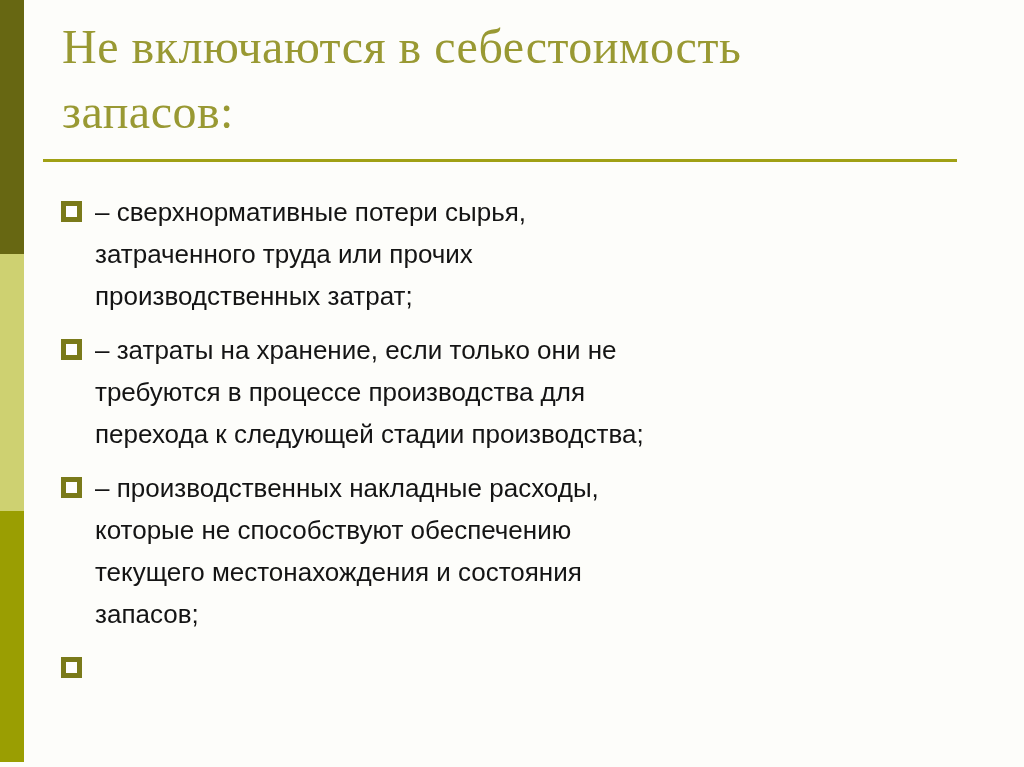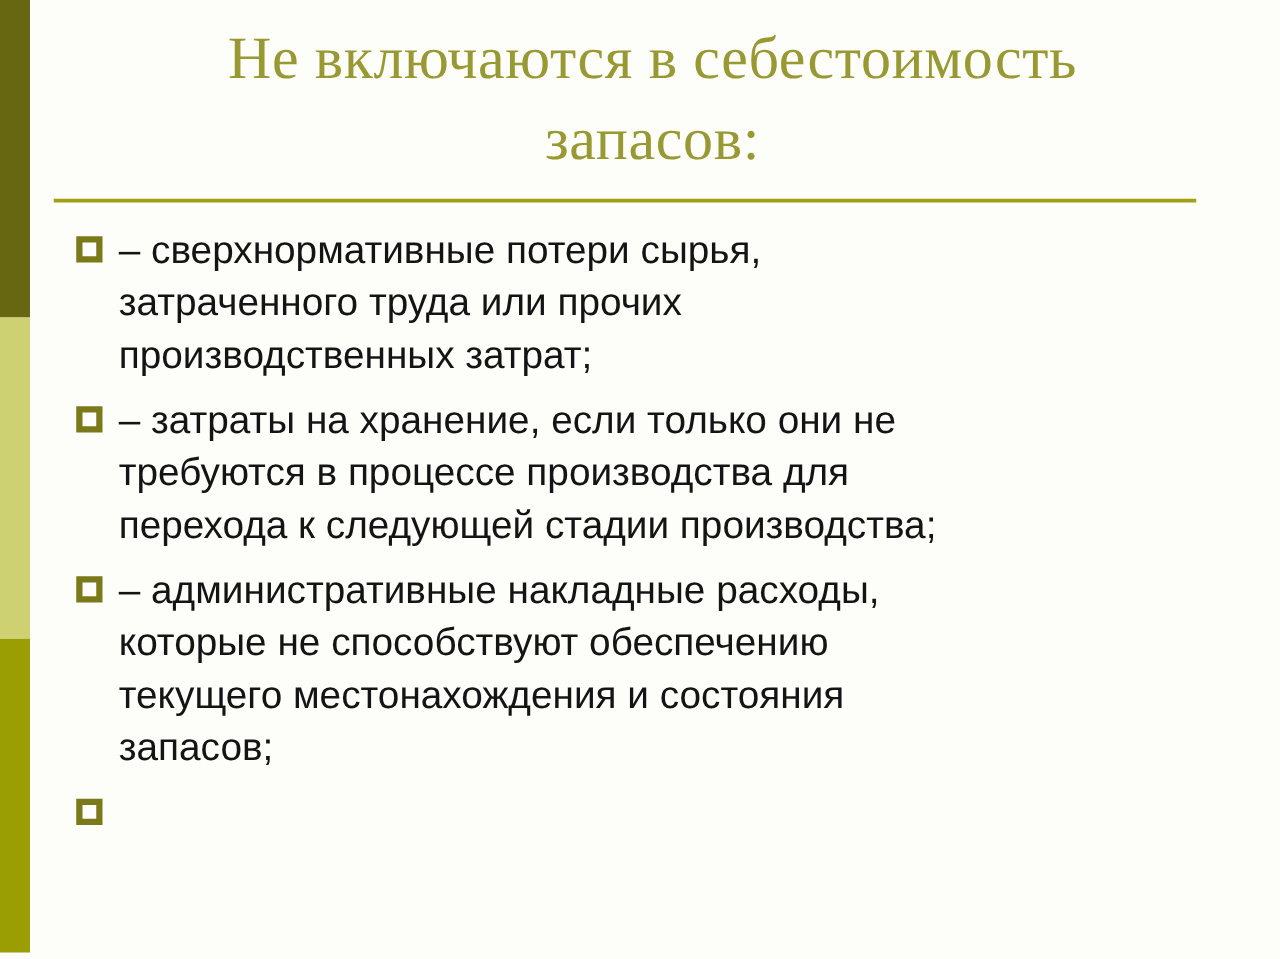--- a/index.html
+++ b/index.html
@@ -28,21 +28,20 @@
     top: 14px;
     margin: 0;
     width: 920px;
     font-family: "Liberation Serif", "DejaVu Serif", serif;
     font-weight: 400;
     font-size: 48px;
     line-height: 65px;
     letter-spacing: 0.5px;
     color: #999933;
     white-space: pre-line;
-    text-align: center;
   }
   .title-rule {
     position: absolute;
     left: 43px;
     top: 159px;
     width: 914px;
     height: 3px;
     background: #a0a014;
   }
   .bullet-list {
@@ -50,22 +49,22 @@
     left: 61px;
     top: 179px;
     width: 910px;
     margin: 0;
     padding: 0;
     list-style: none;
   }
   .bullet-list li {
     display: flex;
     align-items: flex-start;
-    margin: 0 0 10px 0;
-    font-size: 31px;
+    margin: 12px 0 10px 0;
+    font-size: 26px;
     line-height: 42px;
     color: #141414;
   }
   .square-bullet {
     flex: 0 0 auto;
     width: 11px;
     height: 11px;
     border: 5px solid #7a7a1a;
     background: #ffffff;
     margin: 10px 13px 0 0;
@@ -98,21 +97,21 @@
 производственных затрат;</span>
     </li>
     <li>
       <span class="square-bullet"></span>
       <span class="item-text">– затраты на хранение, если только они не
 требуются в процессе производства для
 перехода к следующей стадии производства;</span>
     </li>
     <li>
       <span class="square-bullet"></span>
-      <span class="item-text">– административные накладные расходы,
+      <span class="item-text">– производственных накладные расходы,
 которые не способствуют обеспечению
 текущего местонахождения и состояния
 запасов;</span>
     </li>
     <li>
       <span class="square-bullet"></span>
     </li>
   </ul>
 
 </div>

